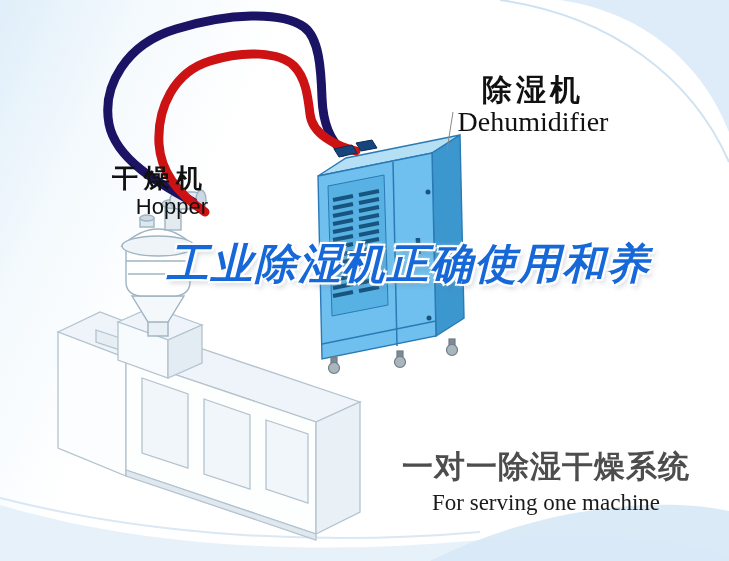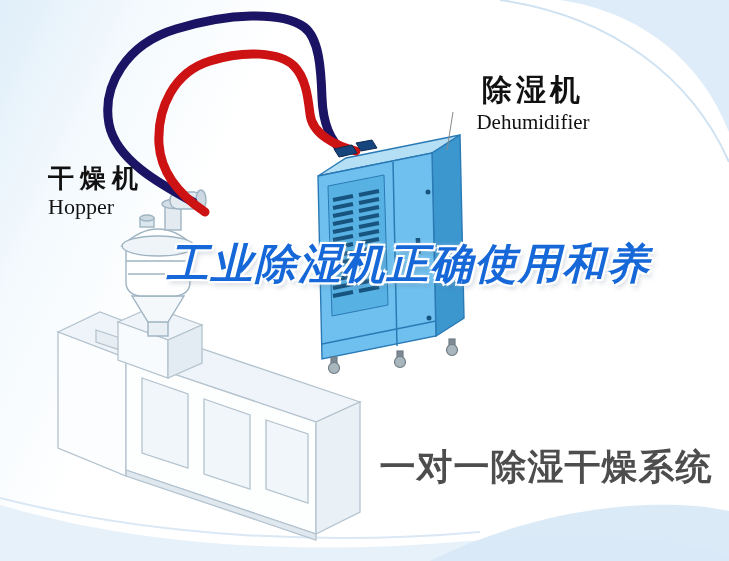--- a/index.html
+++ b/index.html
@@ -7,35 +7,35 @@
     position:relative;
     width:729px;height:561px;
     overflow:hidden;
     background:linear-gradient(115deg,#dfeef9 0%,#f3f9fd 14%,#ffffff 30%);
     font-family:"Liberation Sans",sans-serif;
   }
   .canvas svg.illustration{position:absolute;left:0;top:0;width:729px;height:561px;}
   .txt{position:absolute;color:#111;}
   .label-dehumidifier{left:448px;top:72px;width:170px;text-align:center;}
   .label-dehumidifier .zh{font-size:30px;font-weight:700;letter-spacing:4px;line-height:36px;}
-  .label-dehumidifier .en{font-family:"Liberation Serif",serif;font-size:21px;line-height:28px;}
-  .label-hopper{left:48px;top:162px;width:140px;text-align:left;}
+  .label-dehumidifier .en{font-family:"Liberation Serif",serif;font-size:28px;line-height:28px;}
+  .label-hopper{left:68px;top:162px;width:140px;text-align:right;}
   .label-hopper .zh{font-size:26px;font-weight:700;letter-spacing:6px;line-height:32px;}
-  .label-hopper .en{font-family:Liberation Serif, serif;font-size:22px;line-height:26px;}
+  .label-hopper .en{font-family:Liberation Sans, sans-serif;font-size:22px;line-height:26px;}
   .main-title{
     left:0;top:238px;width:729px;text-align:center;
     font-size:42px;font-weight:700;font-style:italic;
     color:#1668d9;line-height:1.22;letter-spacing:2px;
     text-shadow:
       -2px -2px 0 #fff, 2px -2px 0 #fff, -2px 2px 0 #fff, 2px 2px 0 #fff,
       0 0 5px rgba(255,255,255,.95), 3px 4px 5px rgba(60,80,110,.25);
     margin-left: 44px;
   }
   .label-system{left:378px;top:448px;width:336px;text-align:center;}
-  .label-system .zh{font-size:36px;font-weight:700;color:#4d4d4d;letter-spacing:1px;line-height:38px;}
+  .label-system .zh{font-size:31px;font-weight:700;color:#4d4d4d;letter-spacing:1px;line-height:38px;}
   .label-system .en{font-family:"Liberation Serif",serif;font-size:23px;color:#1a1a1a;line-height:27px;margin-top:3px;}
 </style>
 </head>
 <body>
 
 <div class="canvas">
 
   <div>
   <svg class="illustration" viewBox="0 0 729 561" xmlns="http://www.w3.org/2000/svg">
 
@@ -166,15 +166,16 @@
     <div class="zh">干燥机</div>
     <div class="en">Hopper</div>
   </div>
 
   <div class="txt main-title">
     <div>工业除湿机正确使用和养</div>
   </div>
 
   <div class="txt label-system">
     <div class="zh">一对一除湿干燥系统</div>
+    <div class="en">For serving one machine</div>
   </div>
 
 </div>
 
 </body></html>

